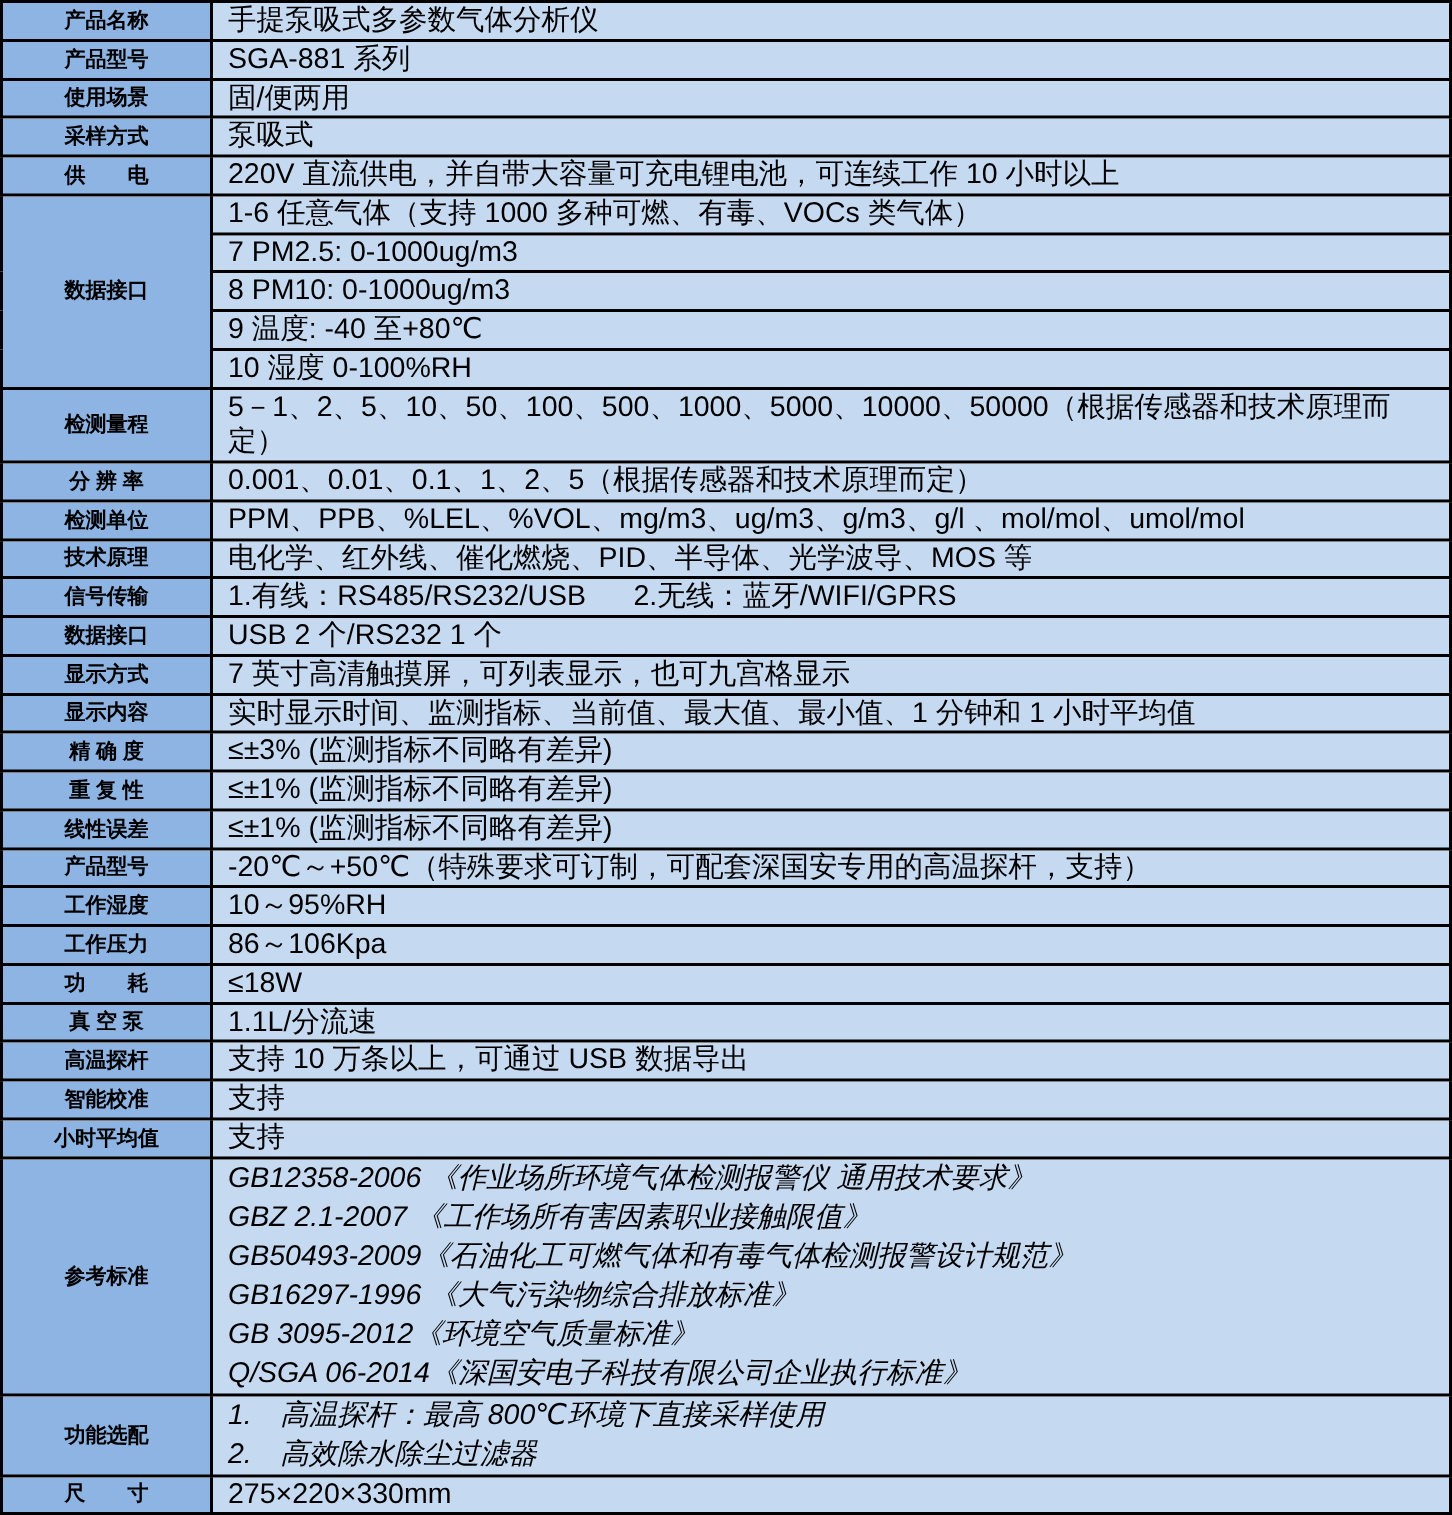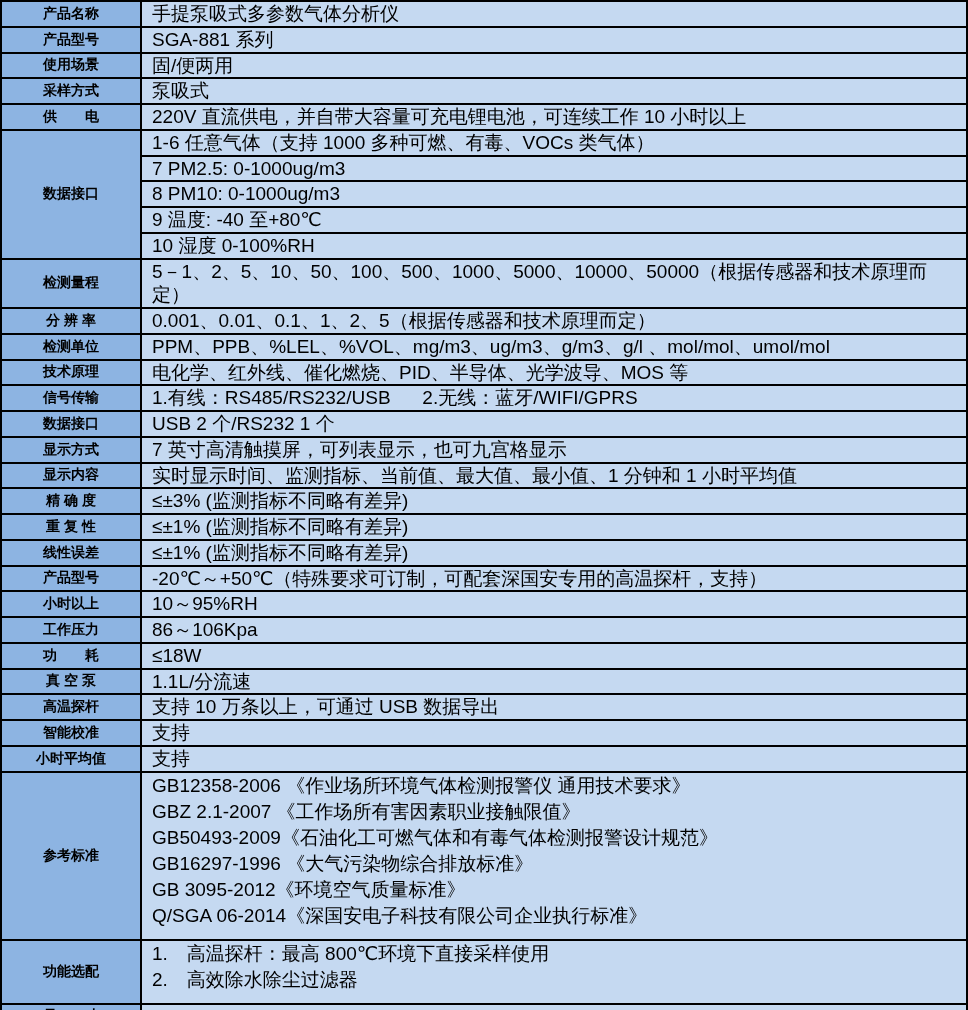--- a/index.html
+++ b/index.html
@@ -35,22 +35,23 @@
     white-space: pre-wrap;
     line-height: 1.25;
   }
   td.value .line {
     height: 26px;
     display: flex;
     align-items: center;
     white-space: pre-wrap;
   }
   td.value.multiline {
-    padding: 0 8px 10px 10px;
+    padding: 0 8px 0 10px;
     height: auto;
+    font-style: italic;
   }
 </style>
 </head>
 <body>
 
 <table class="spec-table">
   <colgroup>
     <col style="width:140px">
     <col>
   </colgroup>
@@ -133,21 +134,21 @@
       </tr>
       <tr>
         <td class="label" rowspan="1">线性误差</td>
         <td class="value">≤±1% (监测指标不同略有差异)</td>
       </tr>
       <tr>
         <td class="label" rowspan="1">产品型号</td>
         <td class="value">-20℃～+50℃（特殊要求可订制，可配套深国安专用的高温探杆，支持）</td>
       </tr>
       <tr>
-        <td class="label" rowspan="1">小时以上</td>
+        <td class="label" rowspan="1">工作湿度</td>
         <td class="value">10～95%RH</td>
       </tr>
       <tr>
         <td class="label" rowspan="1">工作压力</td>
         <td class="value">86～106Kpa</td>
       </tr>
       <tr>
         <td class="label" rowspan="1">功　　耗</td>
         <td class="value">≤18W</td>
       </tr>

